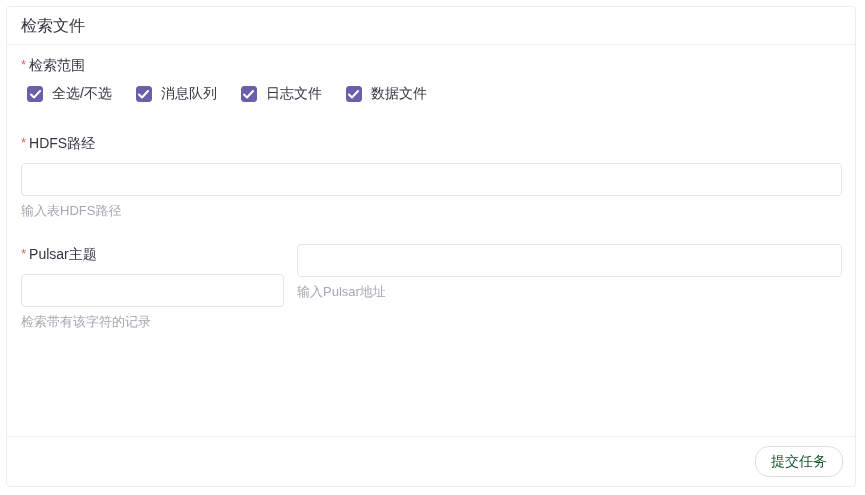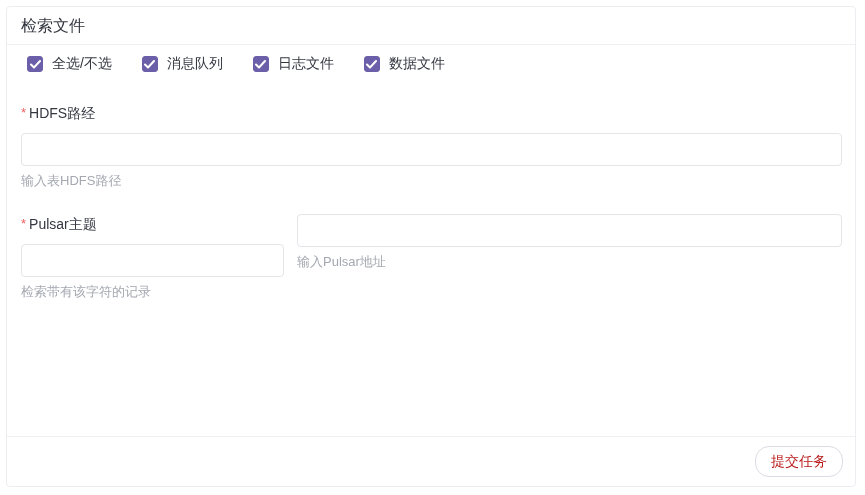--- a/index.html
+++ b/index.html
@@ -44,21 +44,20 @@
     font-size: 13px;
     display: inline-block;
     transform: translateY(-1px);
   }
   .form-item { margin-bottom: 24px; }
   .form-item.scope-item { margin-bottom: 30px; }
   .checkbox-row {
     display: flex;
     align-items: center;
     padding-left: 6px;
-    gap: 6px;
   }
   .checkbox-item {
     display: flex;
     align-items: center;
     margin-right: 24px;
     cursor: pointer;
     user-select: none;
   }
   .checkbox-box {
     width: 16px;
@@ -106,36 +105,39 @@
     align-items: center;
   }
   .submit-button {
     height: 31px;
     padding: 0 15px;
     background: #ffffff;
     border: 1px solid #dadde3;
     border-radius: 14px;
     font-size: 14px;
     font-family: inherit;
-    color: #b91c1c;
+    color: #14532d;
     cursor: pointer;
   }
 </style>
 </head>
 <body>
 
 <div class="panel">
 
   <div class="panel-header">
     <span>检索文件</span>
   </div>
 
   <div class="panel-body">
 
     <div class="form-item scope-item">
+      <div class="form-label">
+        <span class="required-mark">*</span><span>检索范围</span>
+      </div>
       <div class="checkbox-row">
         <label class="checkbox-item">
           <span class="checkbox-box">
             <span>
                 <svg width="11" height="9" viewBox="0 0 11 9">
                   <polyline points="1,4.5 4,7.5 10,1" fill="none" stroke="#ffffff" stroke-width="2" stroke-linecap="round" stroke-linejoin="round"></polyline>
                 </svg>
               </span>
           </span>
           <span class="checkbox-label">全选/不选</span>

